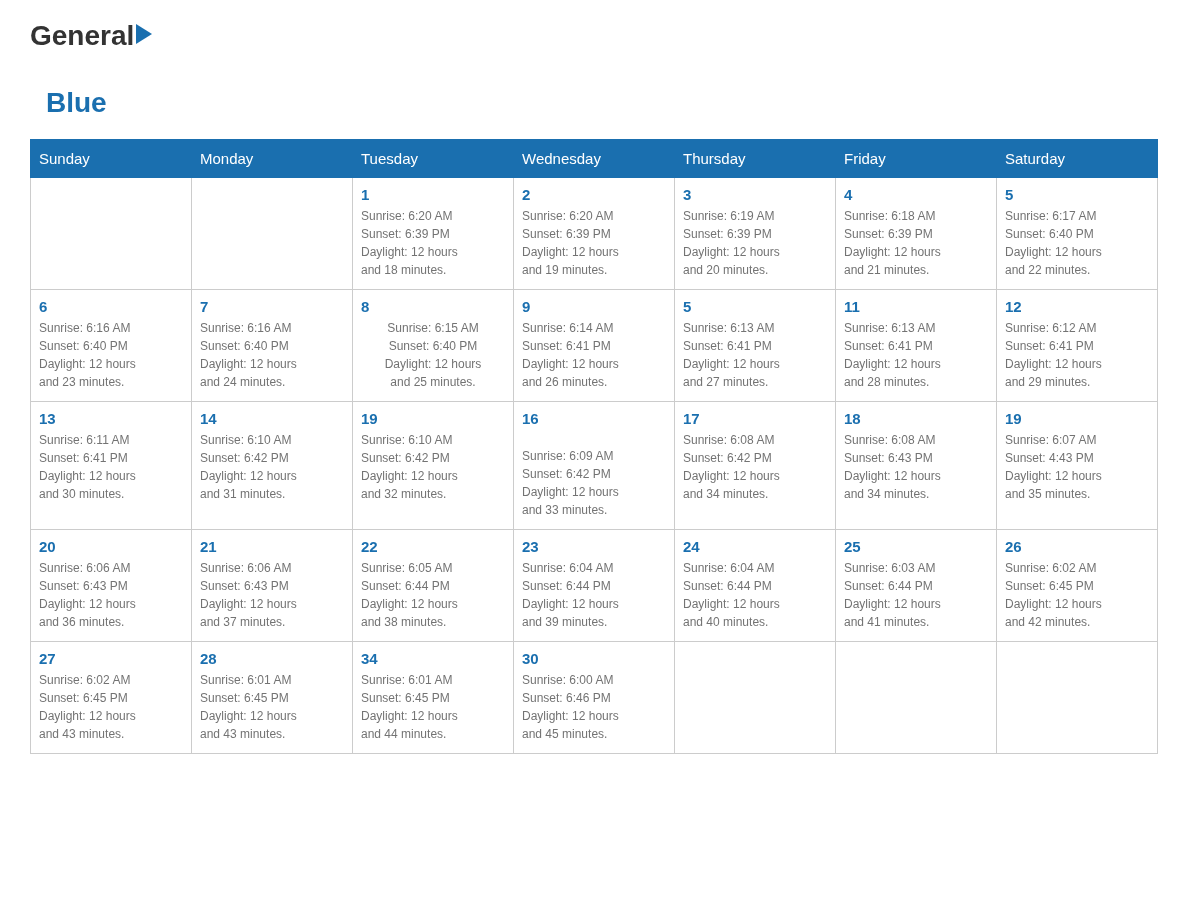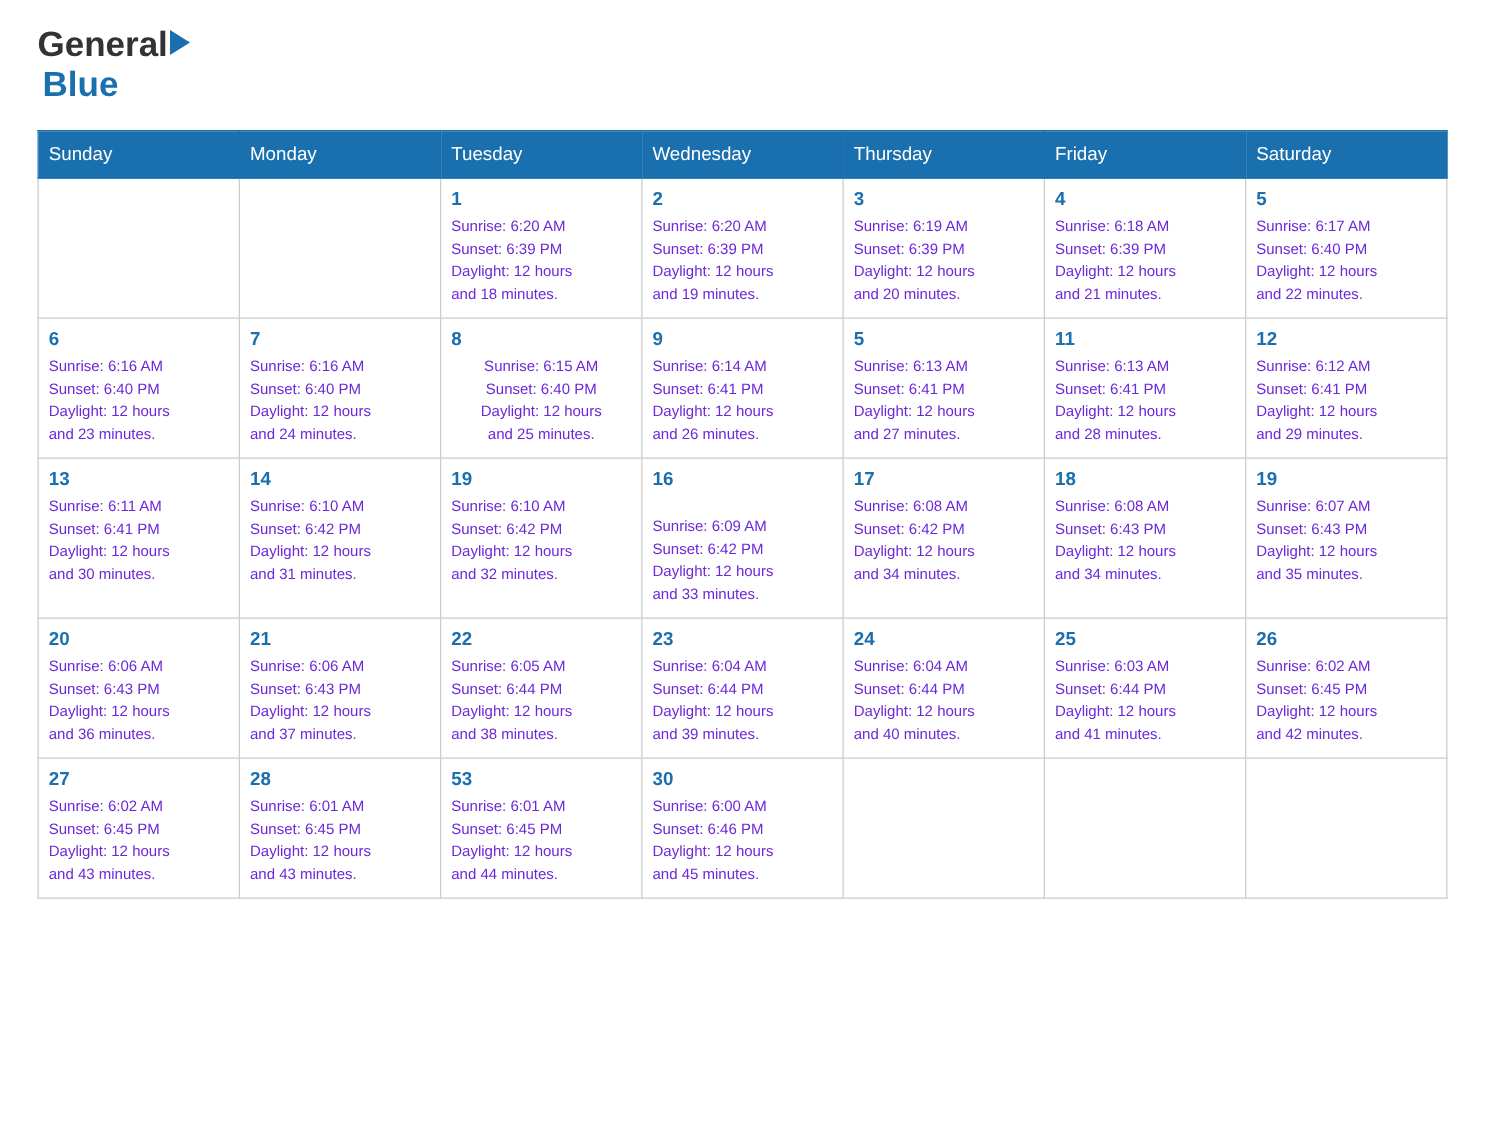--- a/index.html
+++ b/index.html
@@ -28,30 +28,31 @@
       border-left: 16px solid #1a6faf;
       border-top: 10px solid transparent;
       border-bottom: 10px solid transparent;
       margin-left: 2px;
       margin-top: -4px;
     }
     .logo-wrapper {
       display: flex;
       flex-direction: column;
       align-items: flex-start;
+      gap: 35px;
     }
     .logo-line1 {
       display: flex;
       align-items: center;
     }
     .logo-line2 {
       font-size: 28px;
       font-weight: bold;
       color: #1a6faf;
-      margin-left: 4px;
+      margin-left: 16px;
     }
     .title-block {
       text-align: right;
     }
     .title-month {
       font-size: 52px;
       font-weight: 300;
       color: #333;
       line-height: 1.1;
     }
@@ -84,21 +85,21 @@
     }
     .day-number {
       font-size: 15px;
       font-weight: bold;
       color: #1a6faf;
       display: block;
       margin-bottom: 4px;
     }
     .day-info {
       font-size: 12px;
-      color: #6d28d9;
+      color: #737373;
       line-height: 1.5;
     }
     .empty-cell {
       background: #fff;
     }
     .calendar tr td {
       background: #fff;
     }
   </style>
 </head>
@@ -256,21 +257,21 @@
         <td>
           <span class="day-number">18</span>
           <div class="day-info" style="white-space: pre-line;">Sunrise: 6:08 AM
 Sunset: 6:43 PM
 Daylight: 12 hours
 and 34 minutes.</div>
         </td>
         <td>
           <span class="day-number">19</span>
           <div class="day-info" style="white-space: pre-line;">Sunrise: 6:07 AM
-Sunset: 6:43 PM
+Sunset: 4:43 PM
 Daylight: 12 hours
 and 35 minutes.</div>
         </td>
       </tr>
       <tr>
         <td>
           <span class="day-number">20</span>
           <div class="day-info" style="white-space: pre-line;">Sunrise: 6:06 AM
 Sunset: 6:43 PM
 Daylight: 12 hours
@@ -328,21 +329,21 @@
 and 43 minutes.</div>
         </td>
         <td>
           <span class="day-number">28</span>
           <div class="day-info" style="white-space: pre-line;">Sunrise: 6:01 AM
 Sunset: 6:45 PM
 Daylight: 12 hours
 and 43 minutes.</div>
         </td>
         <td>
-          <span class="day-number">53</span>
+          <span class="day-number">34</span>
           <div class="day-info" style="white-space: pre-line;">Sunrise: 6:01 AM
 Sunset: 6:45 PM
 Daylight: 12 hours
 and 44 minutes.</div>
         </td>
         <td>
           <span class="day-number">30</span>
           <div class="day-info" style="white-space: pre-line;">Sunrise: 6:00 AM
 Sunset: 6:46 PM
 Daylight: 12 hours

